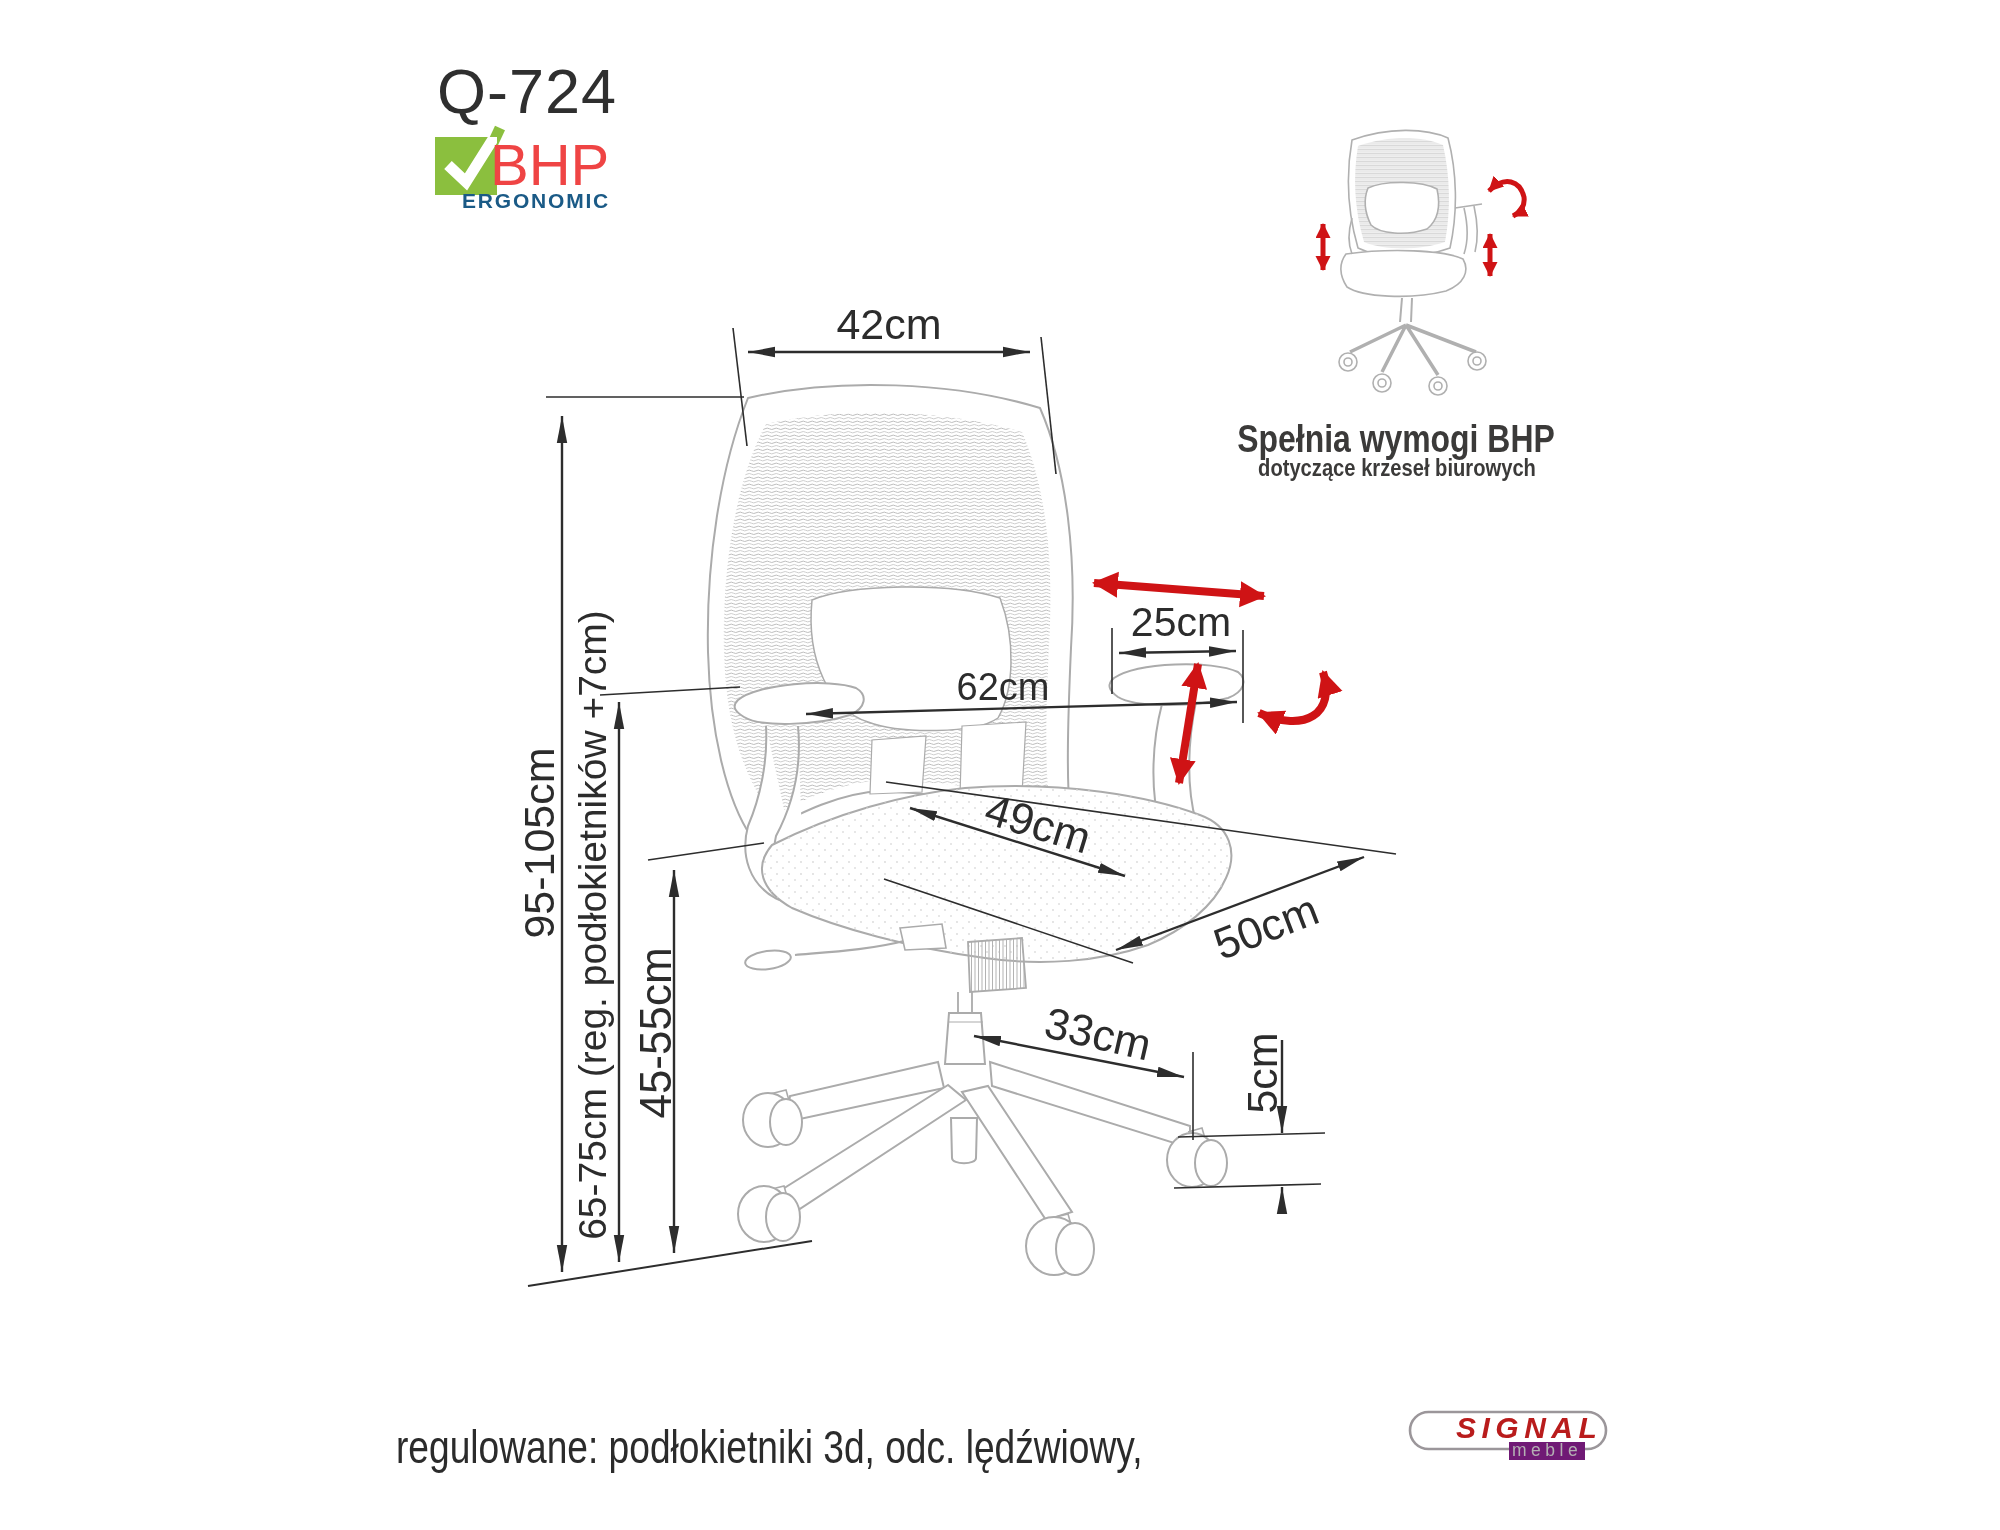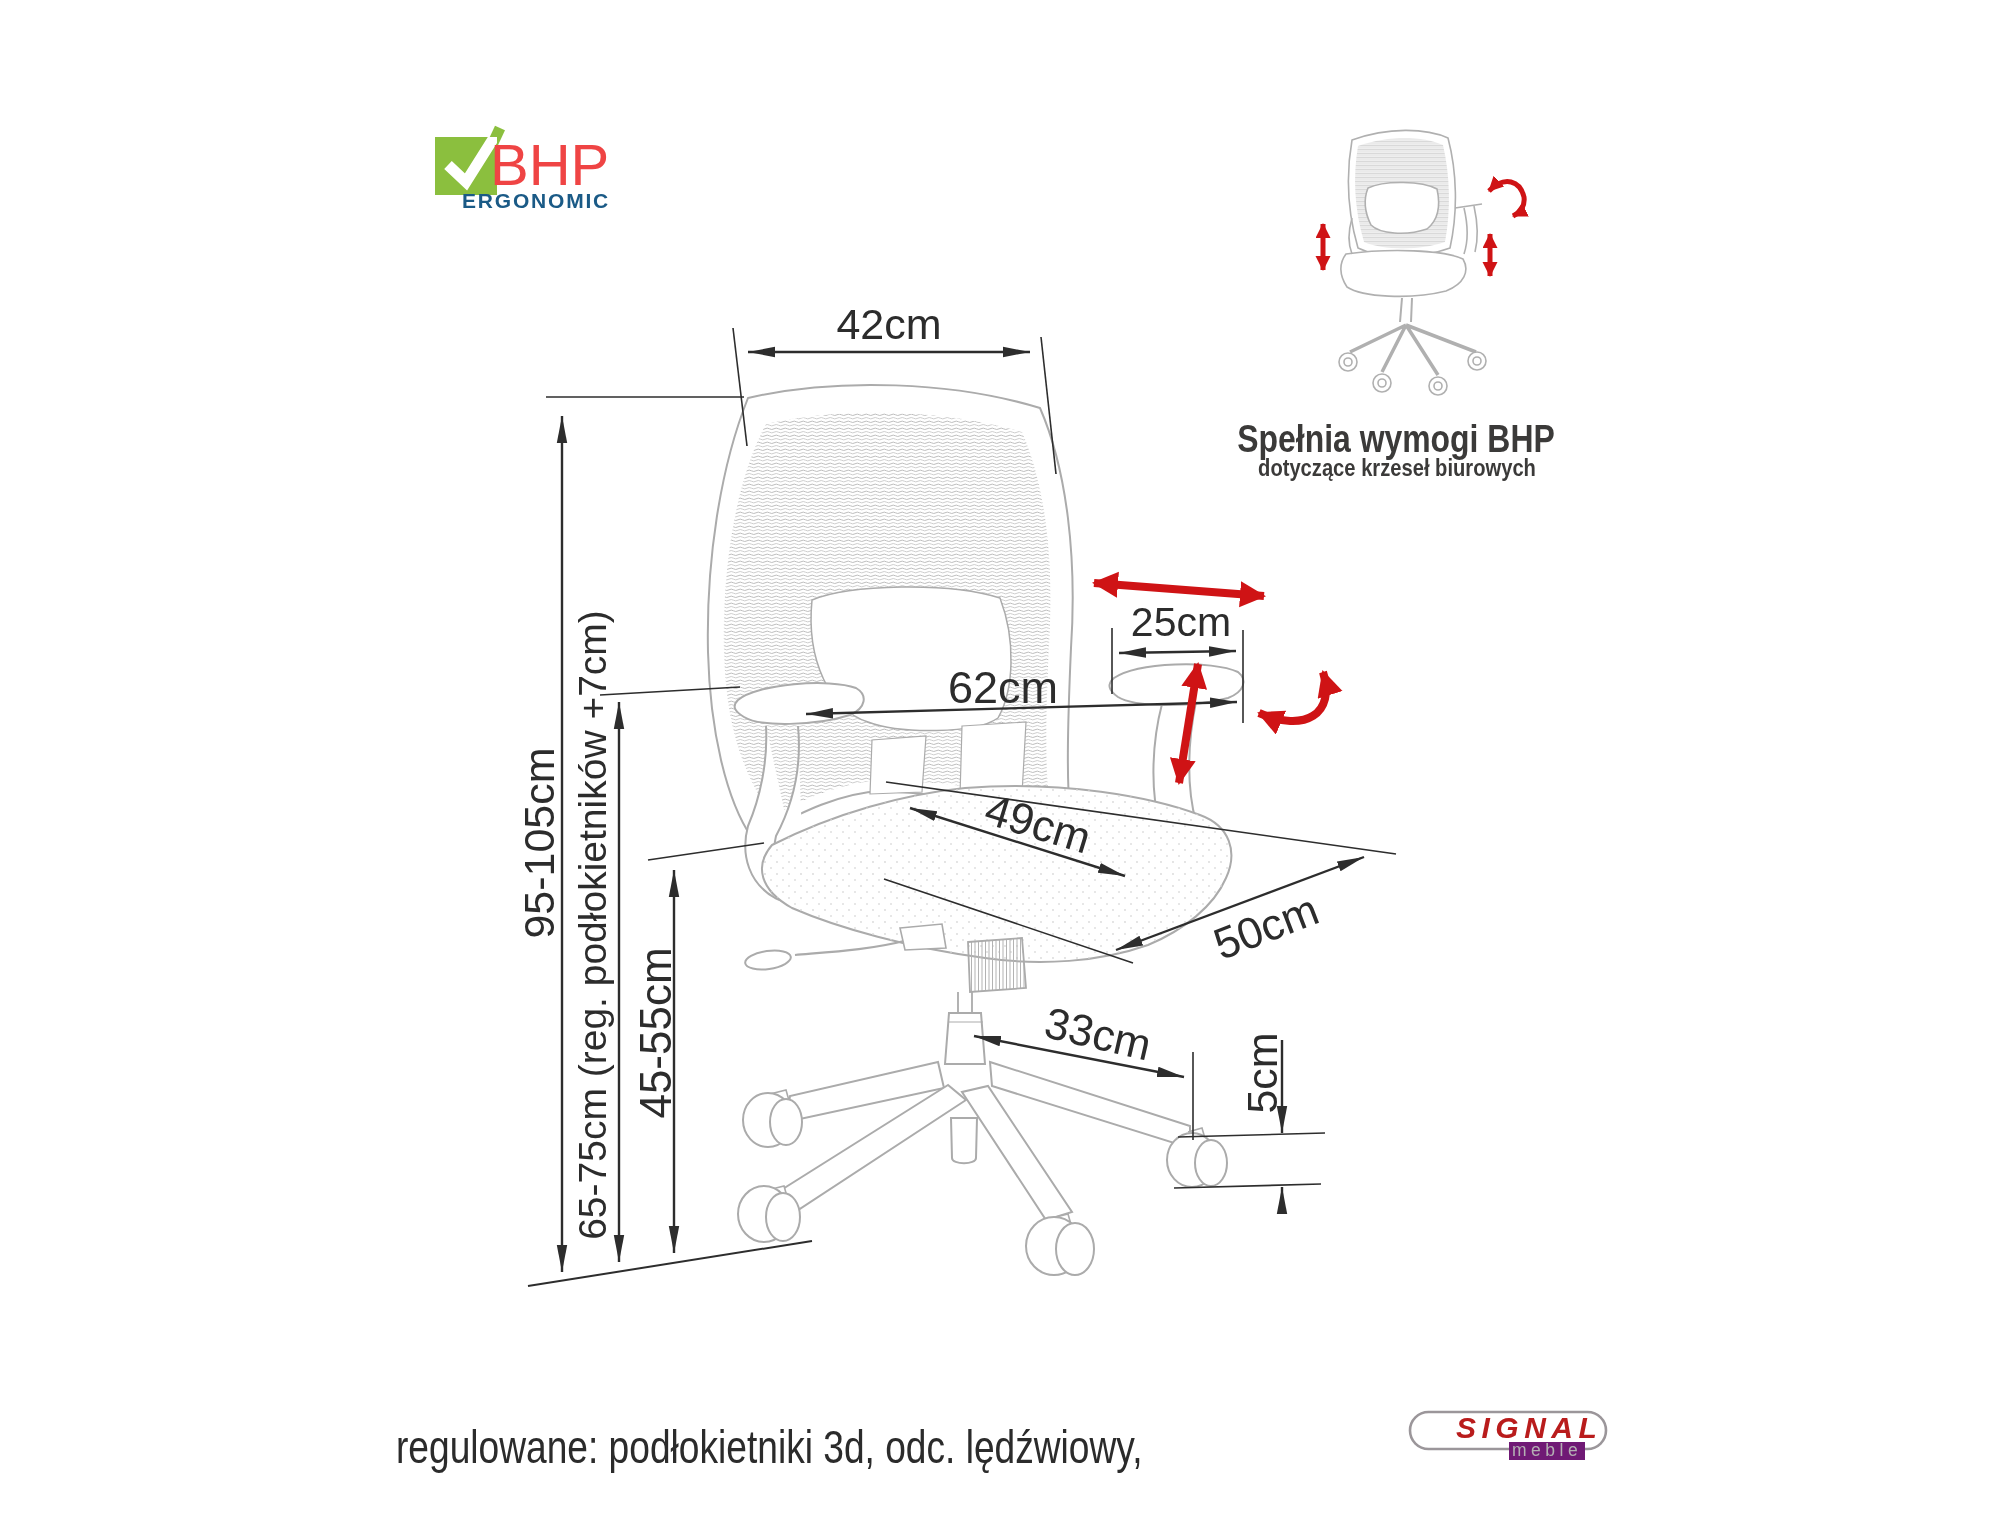--- a/index.html
+++ b/index.html
@@ -204,32 +204,33 @@
       <path d="M486,158 L500,128" stroke="#8bbf3e" stroke-width="11" fill="none"></path>
       <rect x="435" y="137" width="62" height="58" fill="#8bbf3e"></rect>
       <path d="M448,165 L466,182 L500,128" stroke="#ffffff" stroke-width="11" fill="none" clip-path="url(#bhpclip)"></path>
     </g>
 
     <g>
       <rect x="1410" y="1412" width="196" height="37" rx="18.5" fill="#ffffff" stroke="#9b969a" stroke-width="2.6"></rect>
     </g>
   </svg>
 
+  <div class="title">Q-724</div>
 
   <div class="bhp-name">BHP</div>
   <div class="bhp-sub">ERGONOMIC</div>
 
   <div class="comp-title">Spełnia wymogi BHP</div>
   <div class="comp-sub">dotyczące krzeseł biurowych</div>
 
   <div class="lbl" style="left:889px;top:324px;font-size:43px;">42cm</div>
   <div class="lbl rot90" style="left:539px;top:843px;font-size:43px;">95-105cm</div>
   <div class="lbl rot90" style="left:592px;top:925px;font-size:39px;">65-75cm (reg. podłokietników +7cm)</div>
   <div class="lbl rot90" style="left:656px;top:1033px;font-size:44px;">45-55cm</div>
-  <div class="lbl" style="left:1003px;top:687px;font-size:45px;">62cm</div>
+  <div class="lbl" style="left:1003px;top:687px;font-size:38px;">62cm</div>
   <div class="lbl" style="left:1181px;top:622px;font-size:41px;">25cm</div>
   <div class="lbl r17" style="left:1038px;top:824px;font-size:44px;">49cm</div>
   <div class="lbl rm21" style="left:1266px;top:927px;font-size:44px;">50cm</div>
   <div class="lbl r13" style="left:1098px;top:1034px;font-size:44px;">33cm</div>
   <div class="lbl rot90" style="left:1262px;top:1073px;font-size:43px;">5cm</div>
 
   <div class="caption">regulowane: podłokietniki 3d, odc. lędźwiowy,</div>
 
   <div class="sig-name">SIGNAL</div>
   <div class="sig-sub">meble</div>

